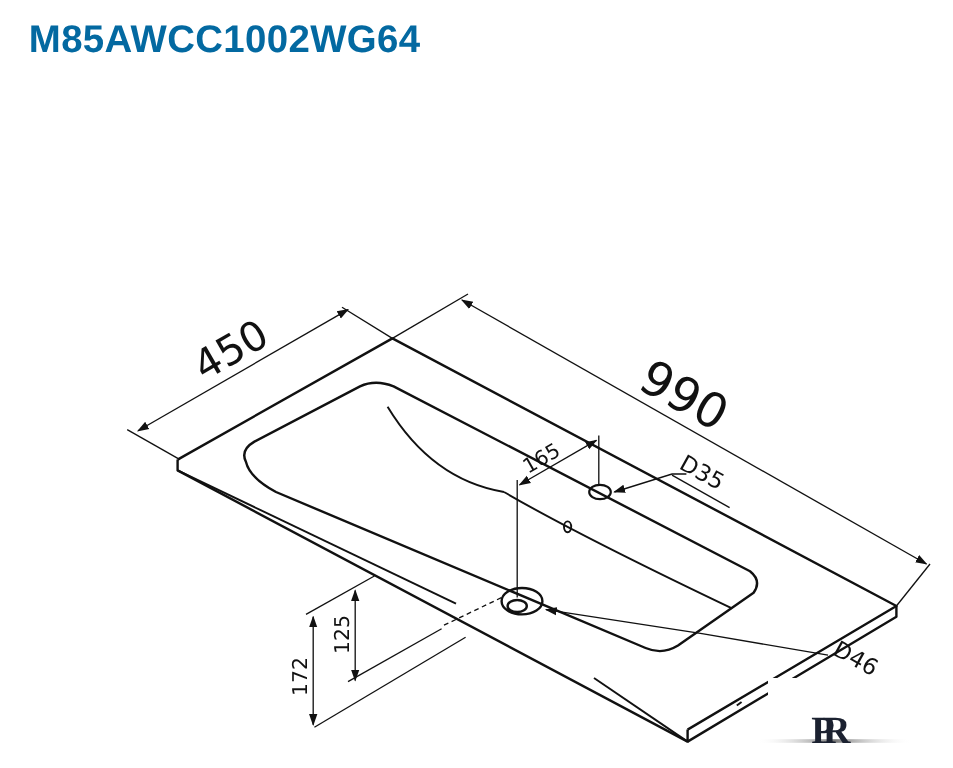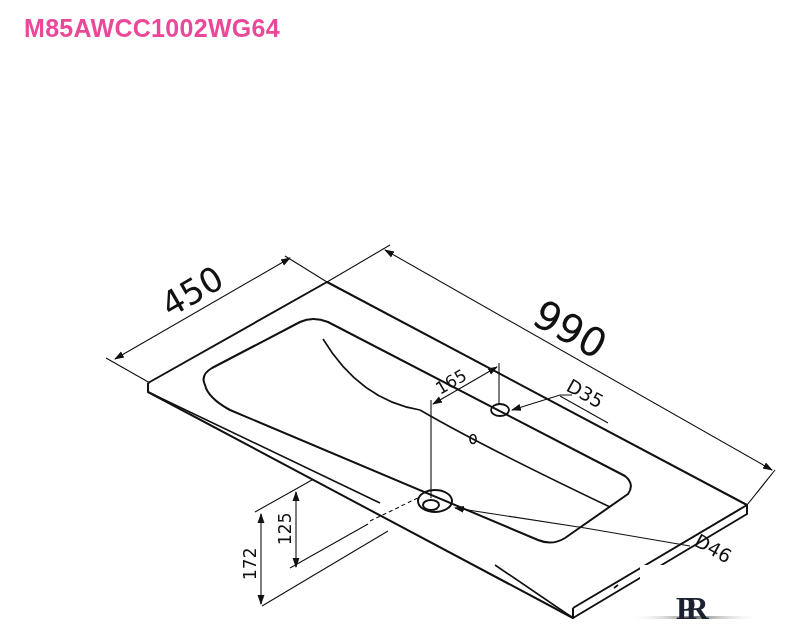--- a/index.html
+++ b/index.html
@@ -1,21 +1,21 @@
 <!DOCTYPE html>
 <html><head>
   <meta charset="utf-8">
   <style>
     html, body { margin: 0; padding: 0; background: #ffffff; }
     body { width: 794px; height: 640px; position: relative; overflow: hidden; }
     .title {
       position: absolute; left: 24px; top: 14px;
       font-family: "Liberation Sans", sans-serif;
-      font-weight: bold; font-size: 25px; letter-spacing: 0.3px;
-      color: #ec4899;
+      font-weight: bold; font-size: 32px; letter-spacing: 0.3px;
+      color: #0369a1;
     }
     svg.drawing { position: absolute; left: 0; top: 0; }
     .dimtxt { font-family: "DejaVu Sans", sans-serif; fill: #111; }
     .logo-txt { font-family: "Liberation Serif", serif; font-weight: bold; fill: #1b2130; }
   </style>
 </head>
 <body>
 
 <div class="title">M85AWCC1002WG64</div>
 

